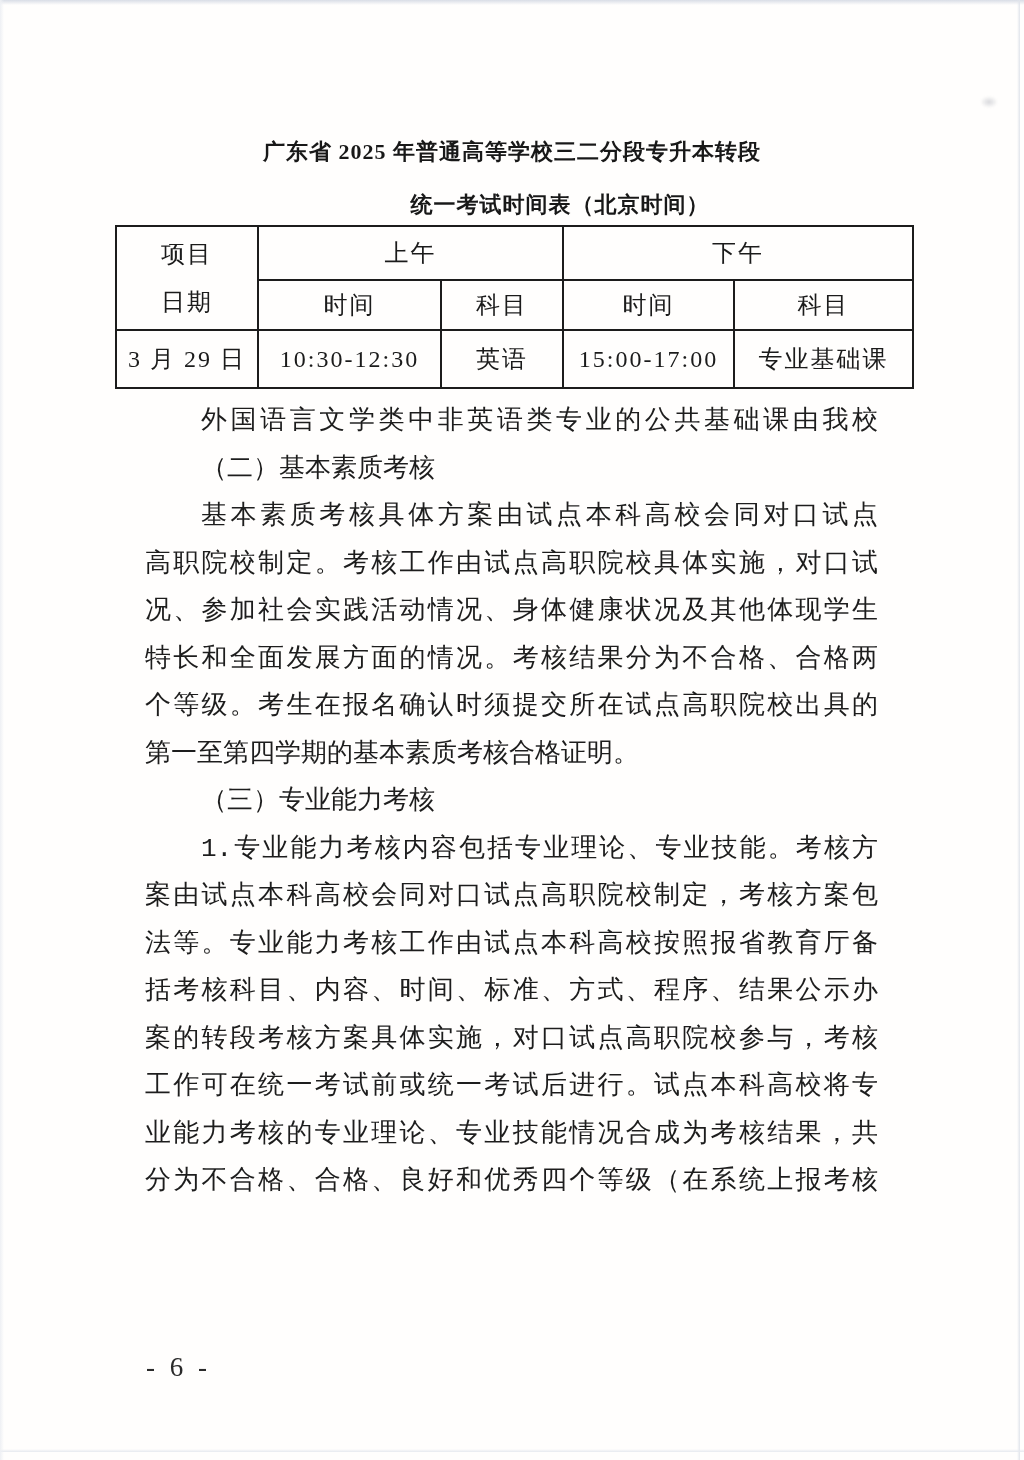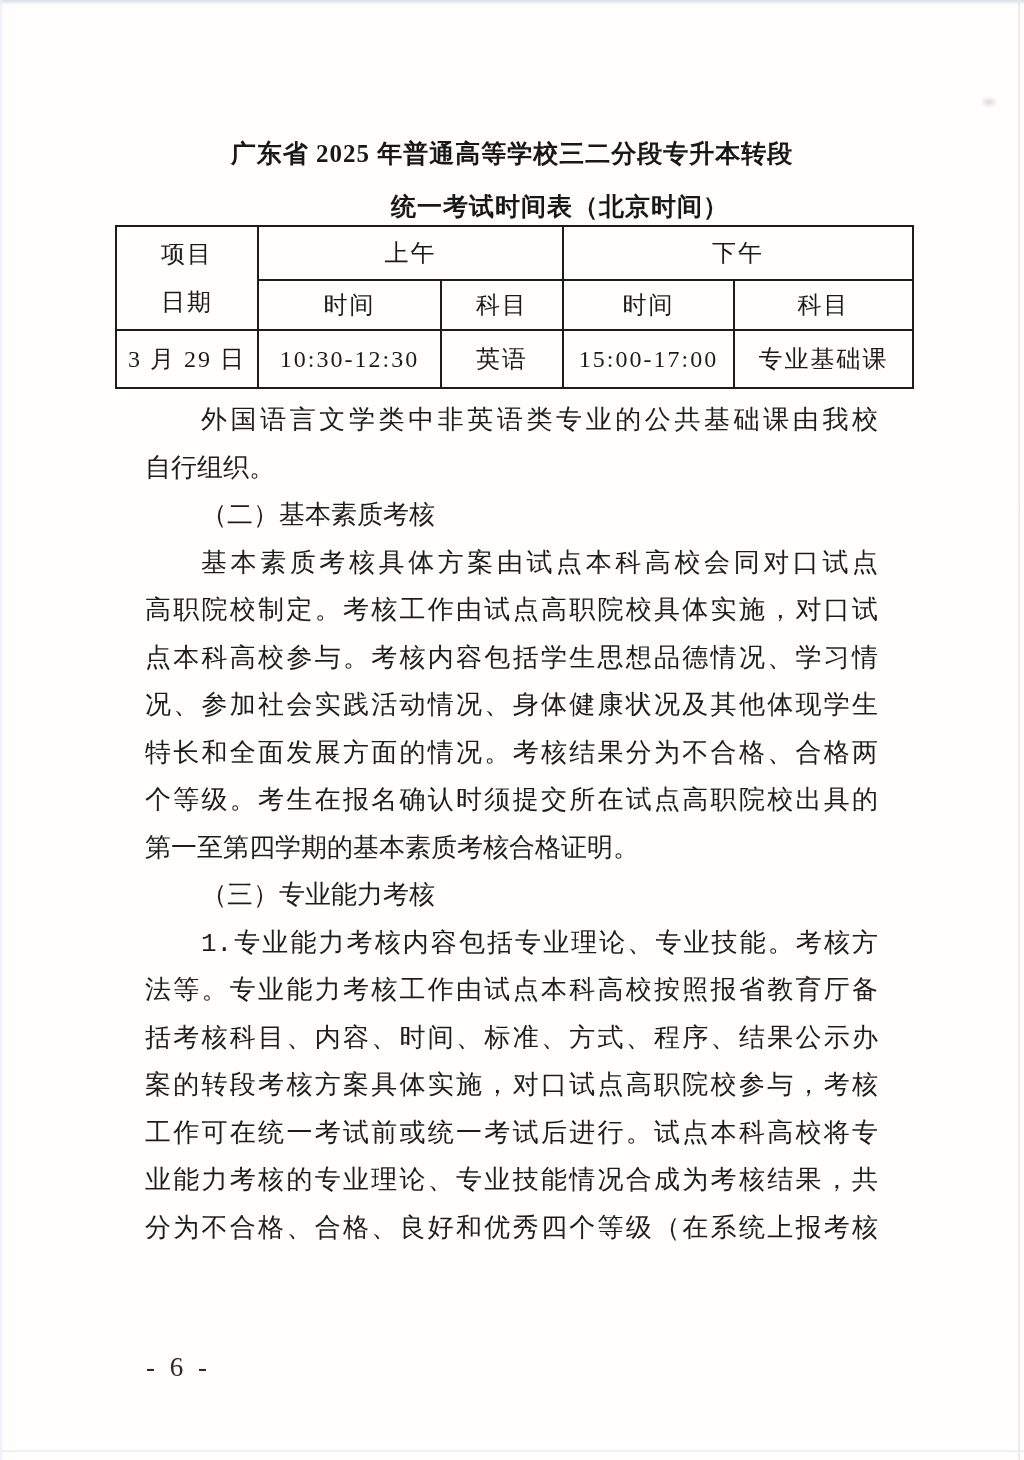--- a/index.html
+++ b/index.html
@@ -18,21 +18,21 @@
   .edge-bottom{position:absolute;left:0;bottom:8px;width:1024px;height:3px;
     background:linear-gradient(to top,#e6e9ef,rgba(255,255,255,0));}
   .edge-left{position:absolute;left:0;top:0;width:4px;height:1460px;
     background:linear-gradient(to right,#eef0f4,rgba(255,255,255,0));}
   .scan-smudge{position:absolute;left:980px;top:96px;width:18px;height:12px;
     border-radius:50%;
     background:radial-gradient(ellipse at center,rgba(140,145,158,.35),rgba(140,145,158,0) 70%);
     filter:blur(1px);}
 
   .title{position:absolute;left:0;width:1024px;text-align:center;
-    font-weight:bold;font-size:25px;letter-spacing:1px;color:#181818;}
+    font-weight:bold;font-size:22px;letter-spacing:1px;color:#181818;}
   .title-1{top:137px;}
   .title-2{top:190px;padding-left:48px;}
 
   table.schedule{position:absolute;left:115px;top:225px;width:797px;
     border-collapse:collapse;table-layout:fixed;
     font-size:24px;color:#1b1b1b;}
   table.schedule td{border:2px solid #1c1c1c;text-align:center;vertical-align:middle;
     padding:0;letter-spacing:2px;}
   tr.hrow1{height:53px;}
   tr.hrow2{height:49px;margin-left:6px;}
@@ -94,35 +94,34 @@
         <td class="time-val">10:30-12:30</td>
         <td>英语</td>
         <td class="time-val">15:00-17:00</td>
         <td>专业基础课</td>
       </tr>
     </tbody>
   </table>
 
   <div class="body-text">
     <div class="line justify indent">外国语言文学类中非英语类专业的公共基础课由我校</div>
-    <div class="line">自行组织。</div>
 
     <div class="line indent">（二）基本素质考核</div>
 
     <div class="line justify indent">基本素质考核具体方案由试点本科高校会同对口试点</div>
     <div class="line justify">高职院校制定。考核工作由试点高职院校具体实施，对口试</div>
-    <div class="line justify">点本科高校参与。考核内容包括学生思想品德情况、学习情</div>
     <div class="line justify">况、参加社会实践活动情况、身体健康状况及其他体现学生</div>
     <div class="line justify">特长和全面发展方面的情况。考核结果分为不合格、合格两</div>
     <div class="line justify">个等级。考生在报名确认时须提交所在试点高职院校出具的</div>
     <div class="line">第一至第四学期的基本素质考核合格证明。</div>
 
     <div class="line indent">（三）专业能力考核</div>
 
     <div class="line justify indent">1.专业能力考核内容包括专业理论、专业技能。考核方</div>
+    <div class="line justify">案由试点本科高校会同对口试点高职院校制定，考核方案包</div>
     <div class="line justify">法等。专业能力考核工作由试点本科高校按照报省教育厅备</div>
     <div class="line justify">括考核科目、内容、时间、标准、方式、程序、结果公示办</div>
     <div class="line justify">案的转段考核方案具体实施，对口试点高职院校参与，考核</div>
     <div class="line justify">工作可在统一考试前或统一考试后进行。试点本科高校将专</div>
     <div class="line justify">业能力考核的专业理论、专业技能情况合成为考核结果，共</div>
     <div class="line justify">分为不合格、合格、良好和优秀四个等级（在系统上报考核</div>
   </div>
 
   <div class="footer">- 6 -</div>
 </div>

